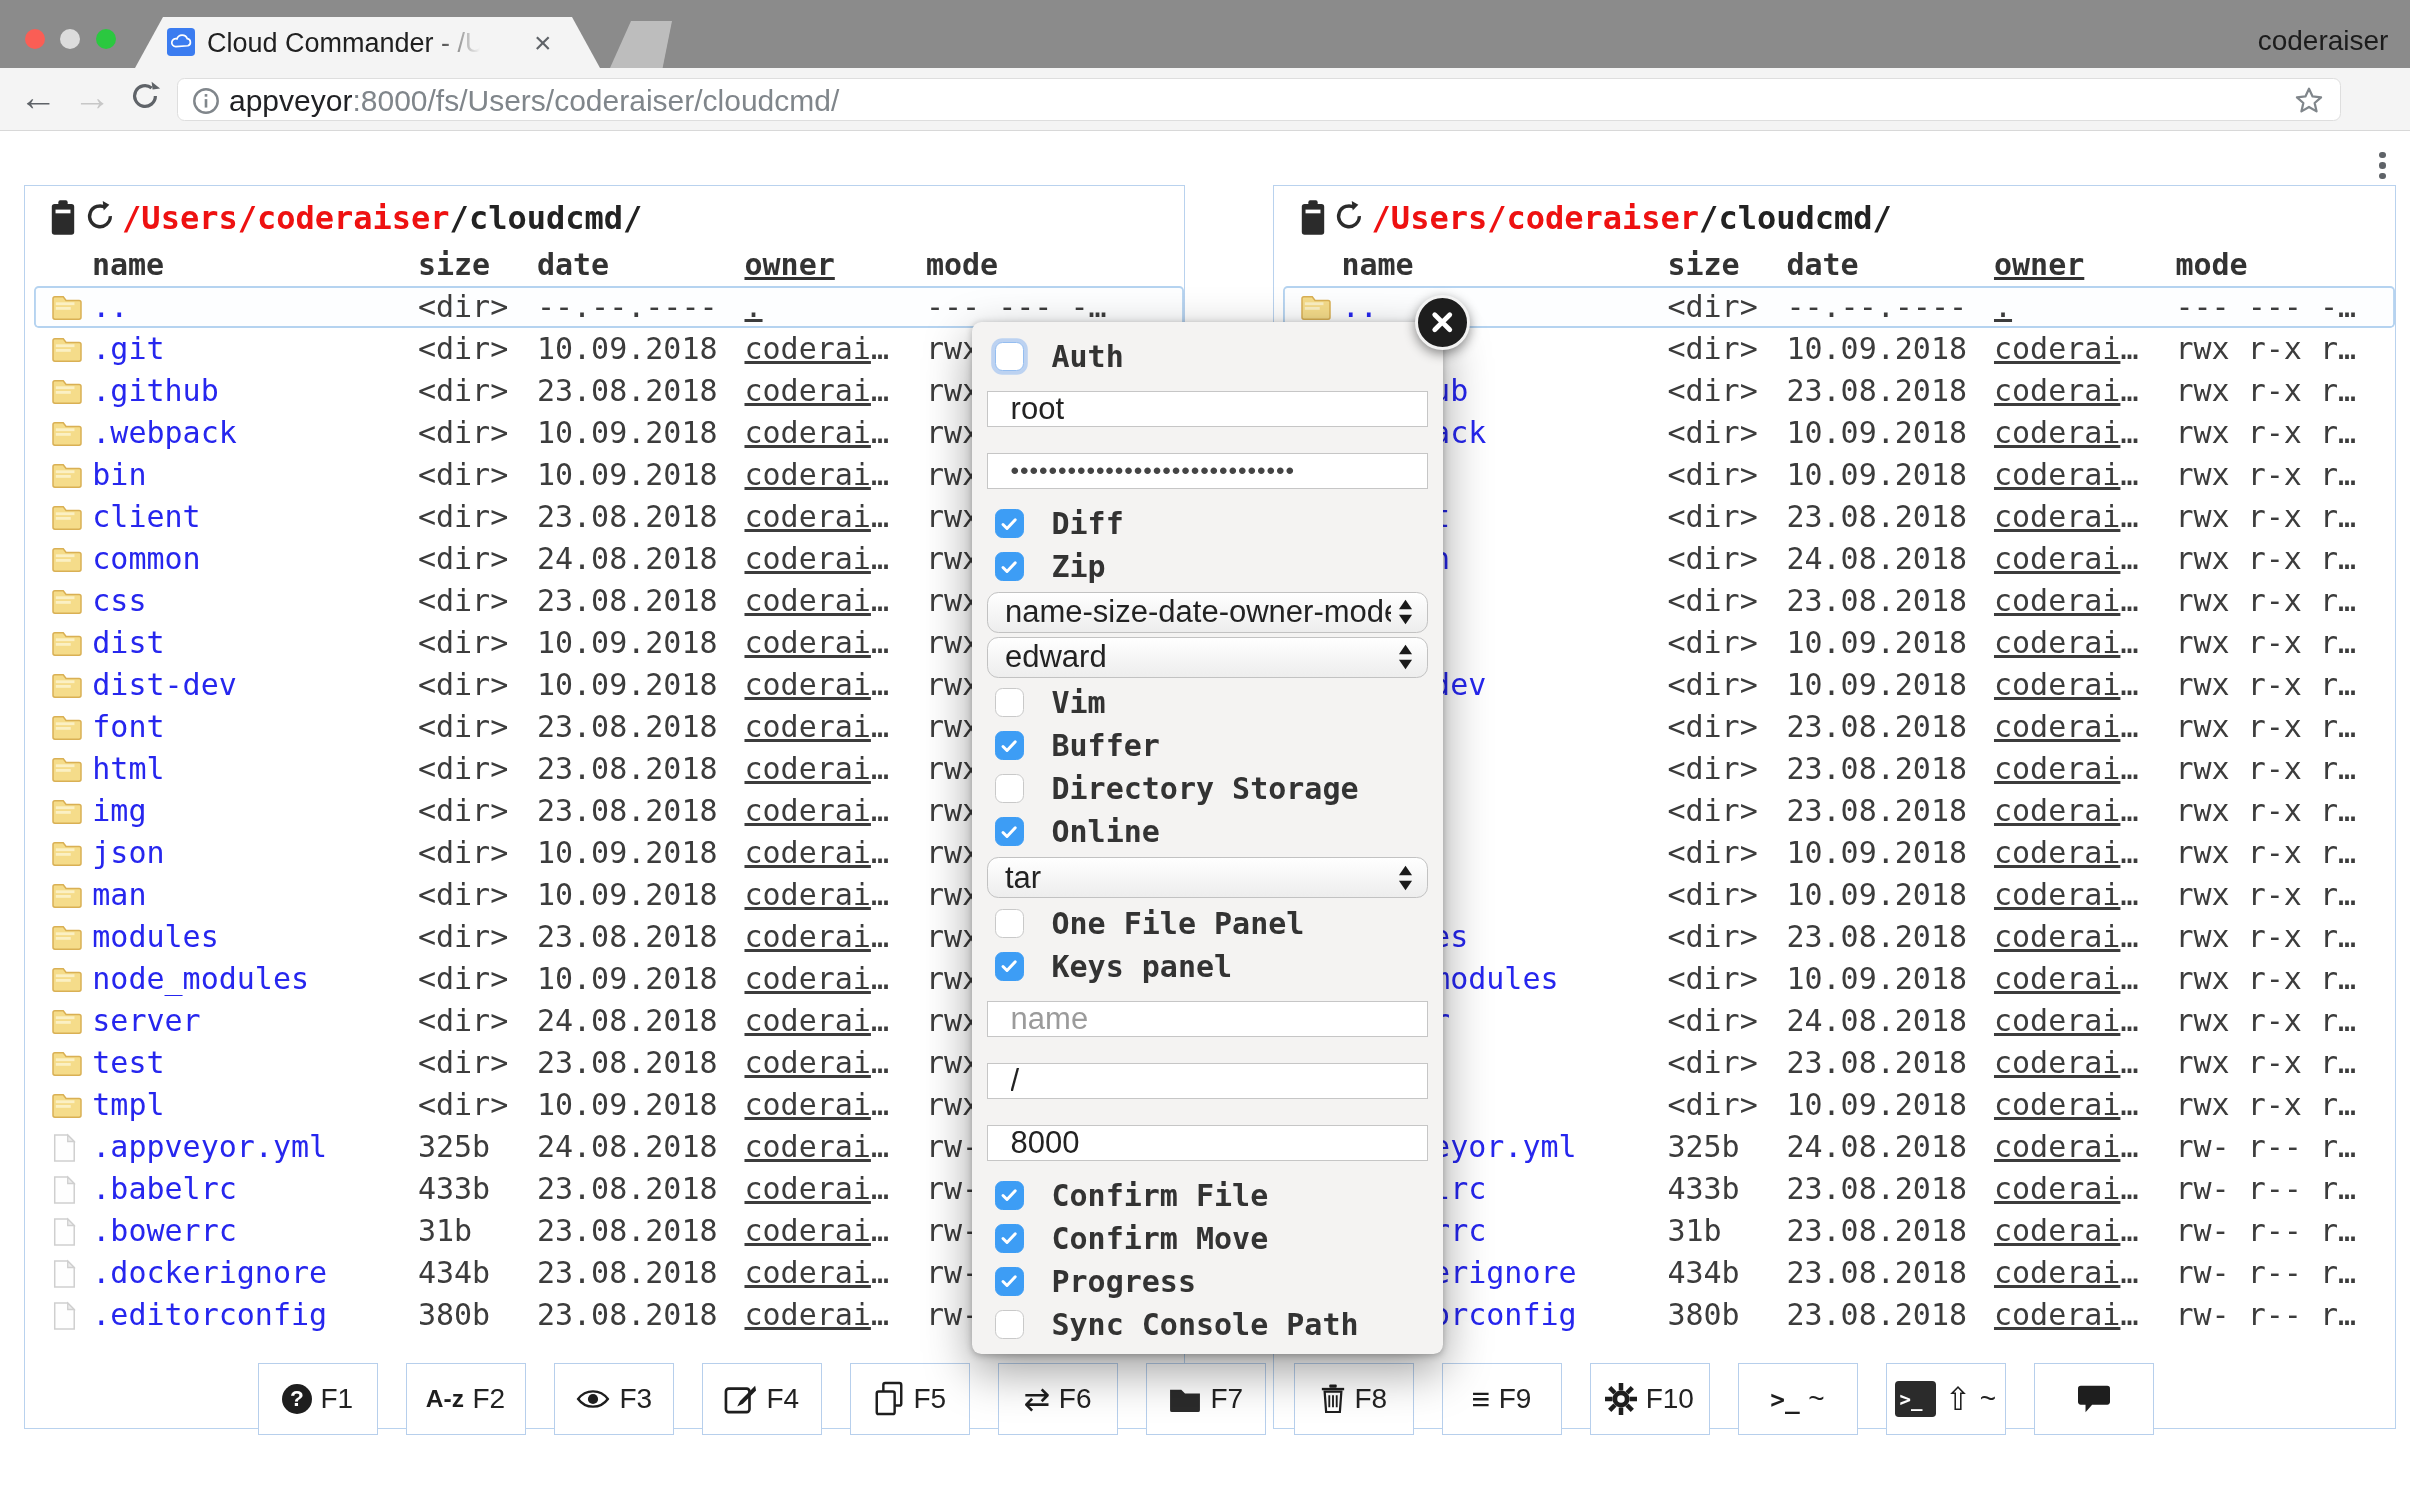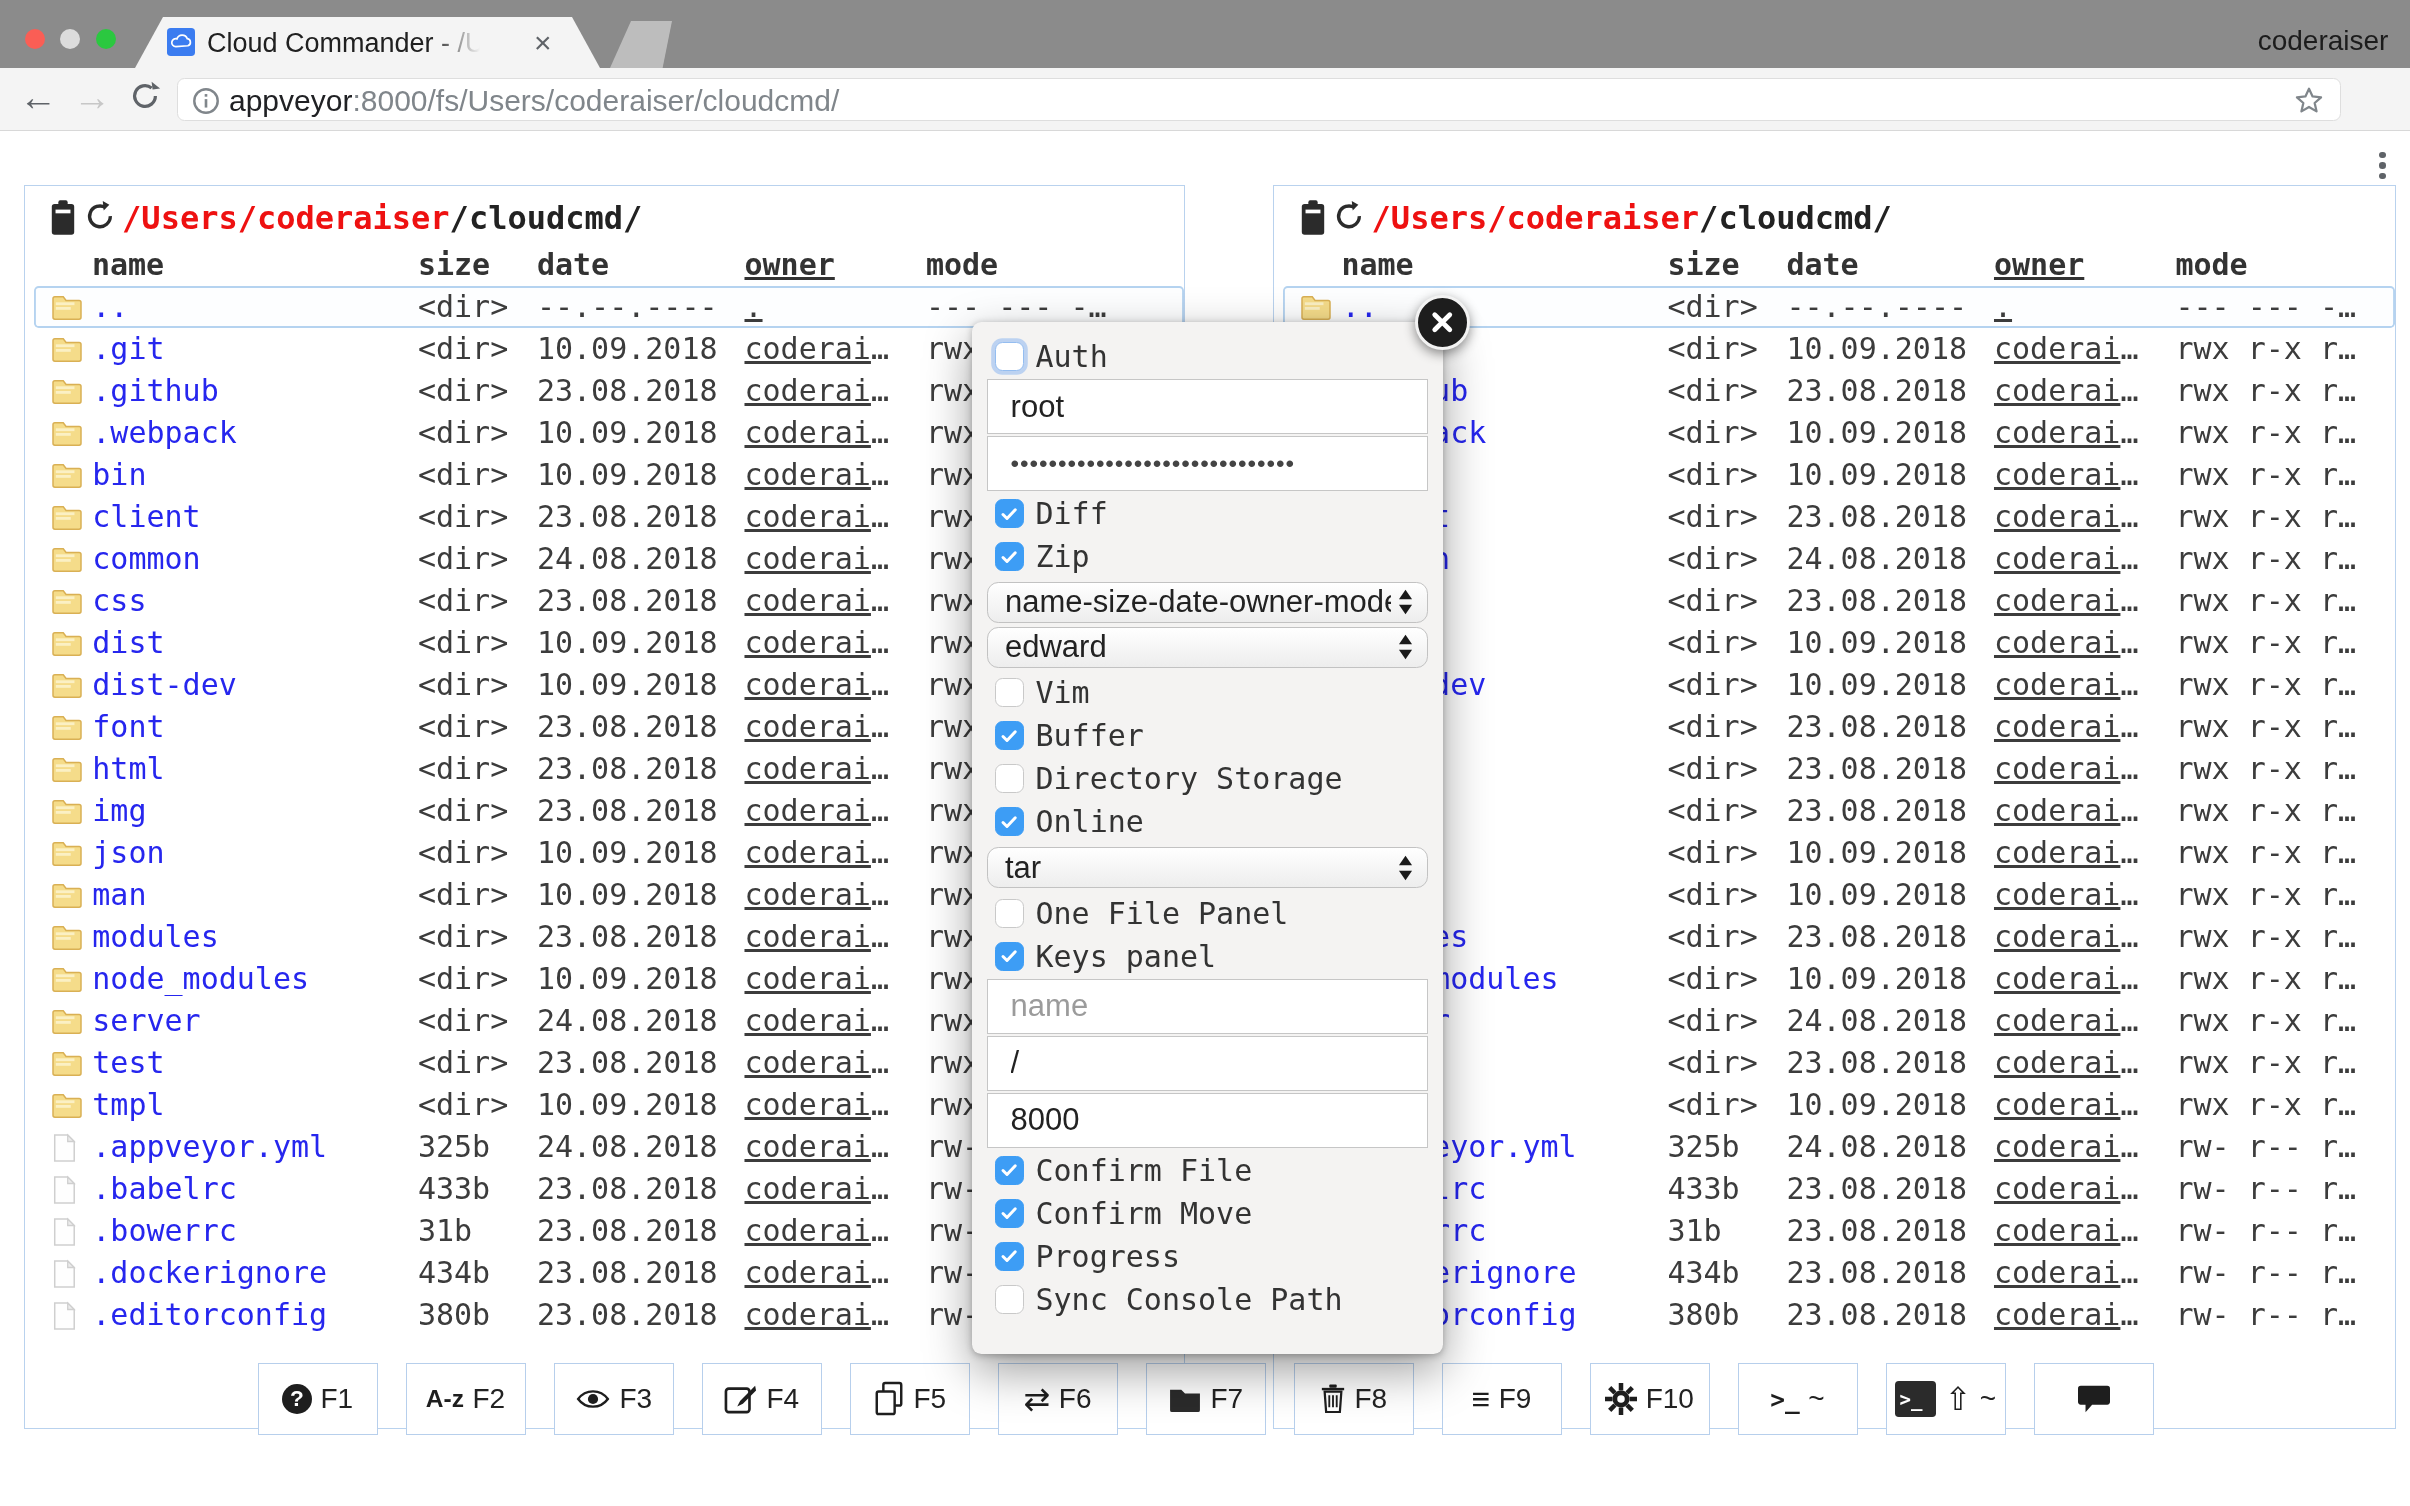--- a/index.html
+++ b/index.html
@@ -68,22 +68,22 @@
         box-sizing:border-box;padding:13px 15px 0 15px;z-index:40;}
   .dlg-close{position:absolute;right:-27px;top:-27px;width:55px;height:55px;border-radius:50%;
         background:#1d1d1d;border:3.8px solid #f2f2f2;box-sizing:border-box;
         box-shadow:0 3.8px 11.3px rgba(0,0,0,.45);display:flex;align-items:center;justify-content:center;}
   .dlg-close svg{width:24.5px;height:24.5px;}
   .cfg-check{height:43px;display:flex;align-items:center;}
   .cfg-check .cb{width:29px;height:29px;border-radius:7.5px;box-sizing:border-box;margin-left:7.5px;
         background:#fff;border:1.9px solid #c9c9c9;display:flex;align-items:center;justify-content:center;}
   .cfg-check .cb.on{background:#3d9df5;border-color:#3d9df5;}
   .cfg-check .cb.focus{border-color:#94bdf0;box-shadow:0 0 0 3.8px rgba(120,170,240,.45);}
-  .cfg-check .lbl{margin-left:12px;font-size:30px;color:#333;font-family:"DejaVu Sans Mono",monospace;white-space:nowrap;}
-  .cfg-input{height:55px;margin:1px 0;box-sizing:border-box;width:441px;background:#fff;
+  .cfg-check .lbl{margin-left:28px;font-size:30px;color:#333;font-family:"DejaVu Sans Mono",monospace;white-space:nowrap;font-weight:bold;}
+  .cfg-input{height:36px;margin:13px 0;box-sizing:border-box;width:441px;background:#fff;
         border:1.9px solid #c6c6c6;font-size:31px;color:#222;padding:0 0 0 22.6px;
         font-family:"Liberation Sans","DejaVu Sans",sans-serif;outline:none;}
   .cfg-input::placeholder{color:#9b9b9b;}
   .cfg-input.pwd{font-size:24.5px;letter-spacing:0.9px;color:#444;}
   .cfg-select{height:41px;margin:3.8px 0;box-sizing:border-box;width:441px;border:1.9px solid #c2c2c2;
         border-radius:11.3px;background:linear-gradient(#ffffff,#ededed);display:flex;align-items:center;
         position:relative;overflow:hidden;}
   .cfg-select .val{font-size:31px;color:#222;padding-left:17px;white-space:nowrap;overflow:hidden;width:386px;}
   .cfg-select .arrows{position:absolute;right:11.3px;top:5.6px;}
 

